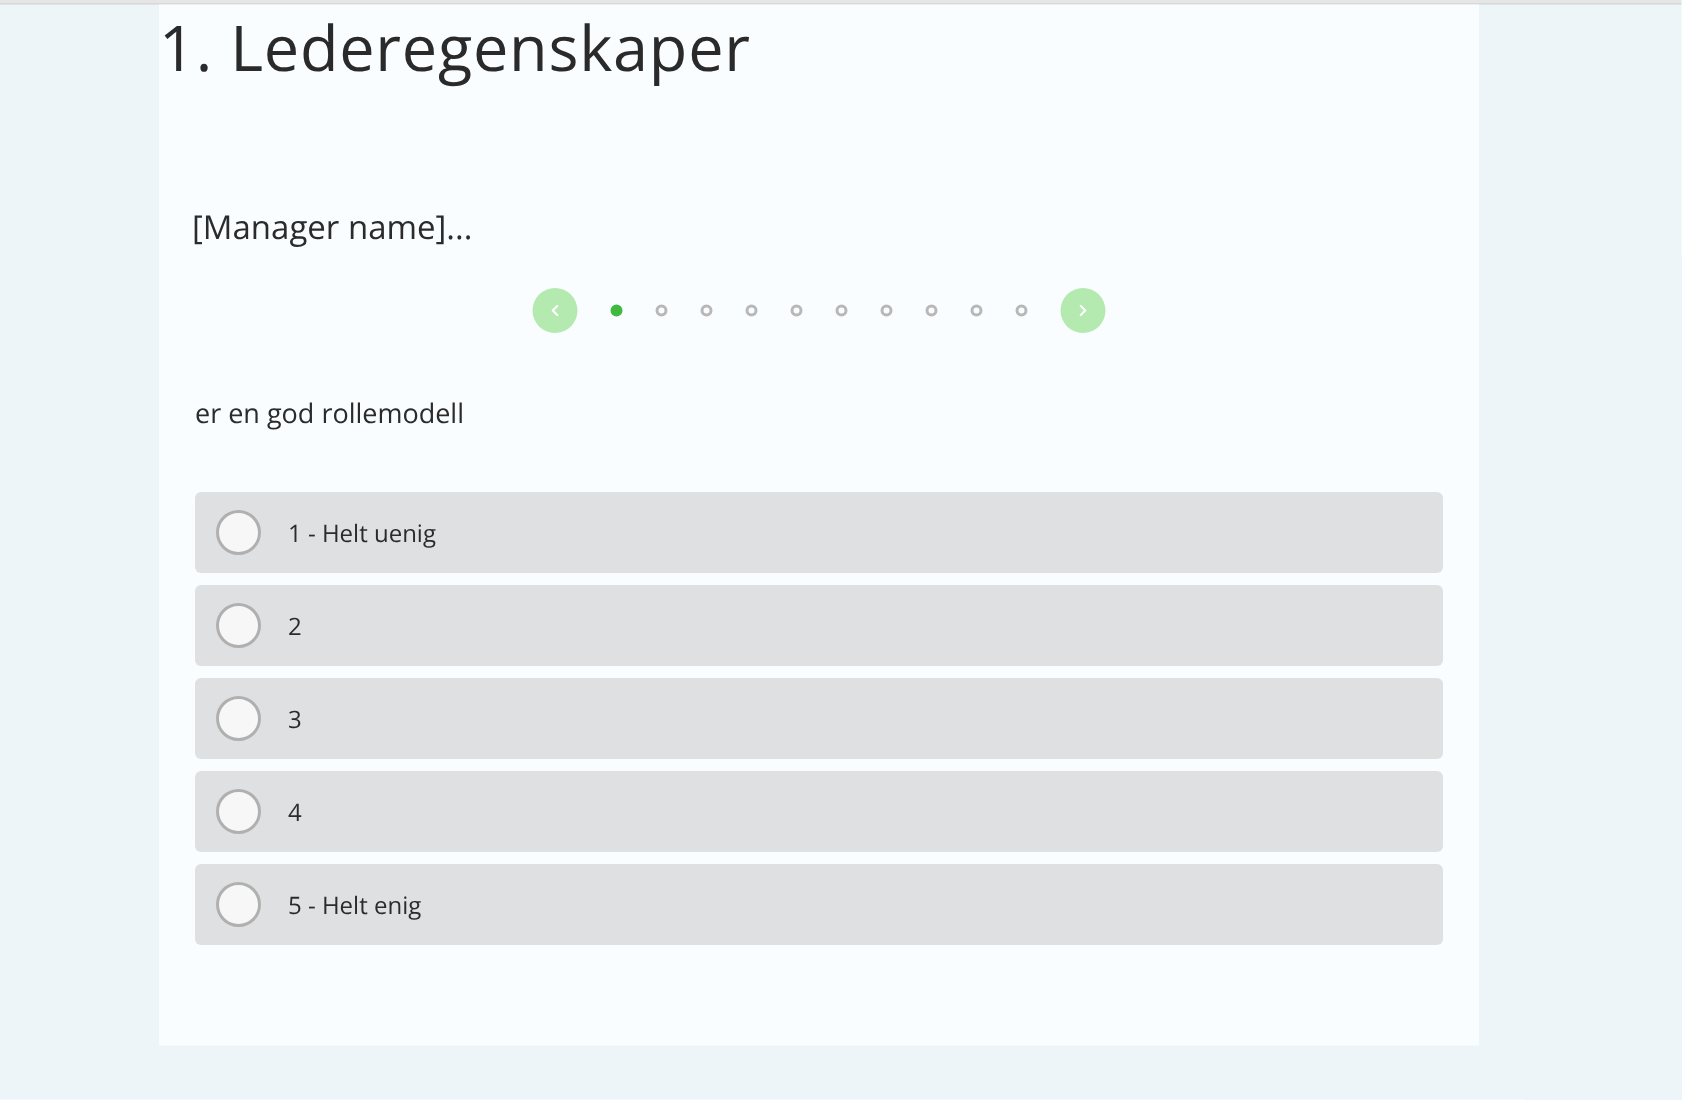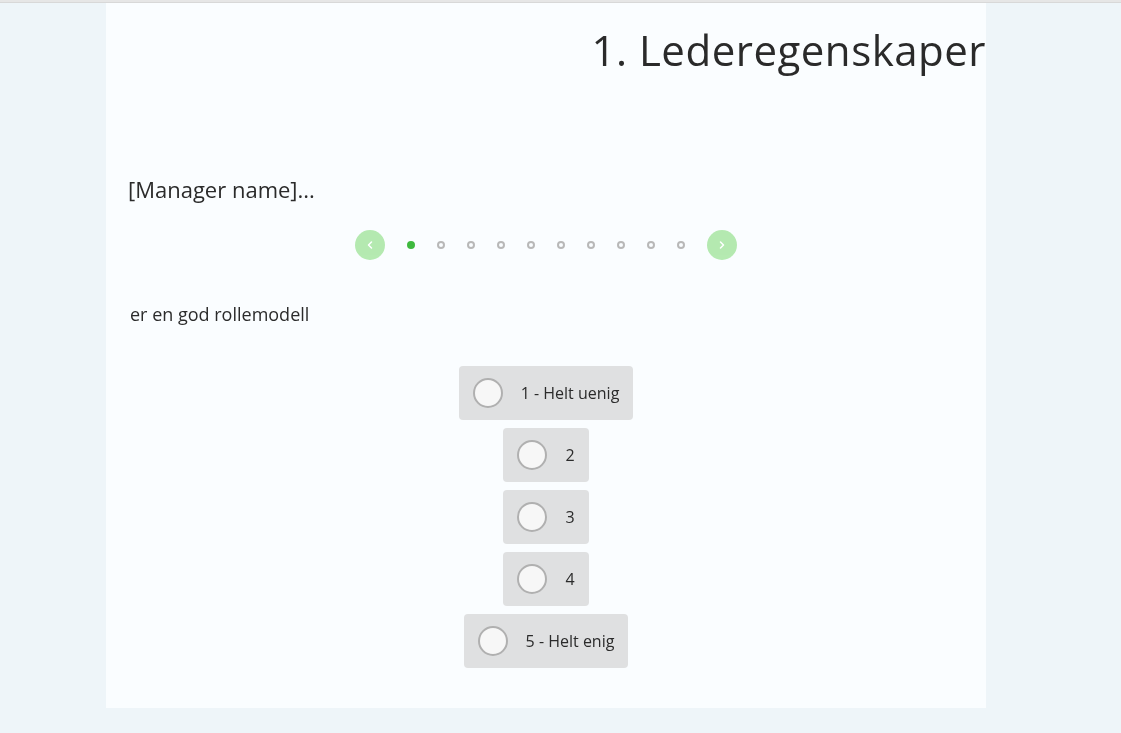--- a/index.html
+++ b/index.html
@@ -20,29 +20,28 @@
   .card {
     position: absolute;
     left: 106px;
     top: 3px;
     width: 880px;
     background: #fafdff;
     min-height: 694px;
     padding-bottom: 40px;
   }
   .title {
-    text-align: right;
+    text-align: left;
     font-size: 42px;
     font-weight: 400;
     color: #2a2a2a;
-    margin-top: 18px;
     letter-spacing: 0.5px;
   }
   .subject {
-    margin-top: 96px;
+    margin-top: 76px;
     margin-left: 22px;
     font-size: 22px;
     color: #2b2b2b;
     font-weight: 400;
   }
   .pager {
     display: flex;
     align-items: center;
     justify-content: center;
     gap: 22px;
@@ -77,21 +76,20 @@
     margin-left: 24px;
     font-size: 18px;
     color: #2b2b2b;
   }
   .options {
     margin-top: 40px;
     padding: 0 24px;
     display: flex;
     flex-direction: column;
     gap: 8px;
-    align-items: center;
   }
   .option {
     background: #dfe0e1;
     border-radius: 4px;
     padding: 12px 14px;
     display: flex;
     align-items: center;
     gap: 18px;
     cursor: pointer;
   }

